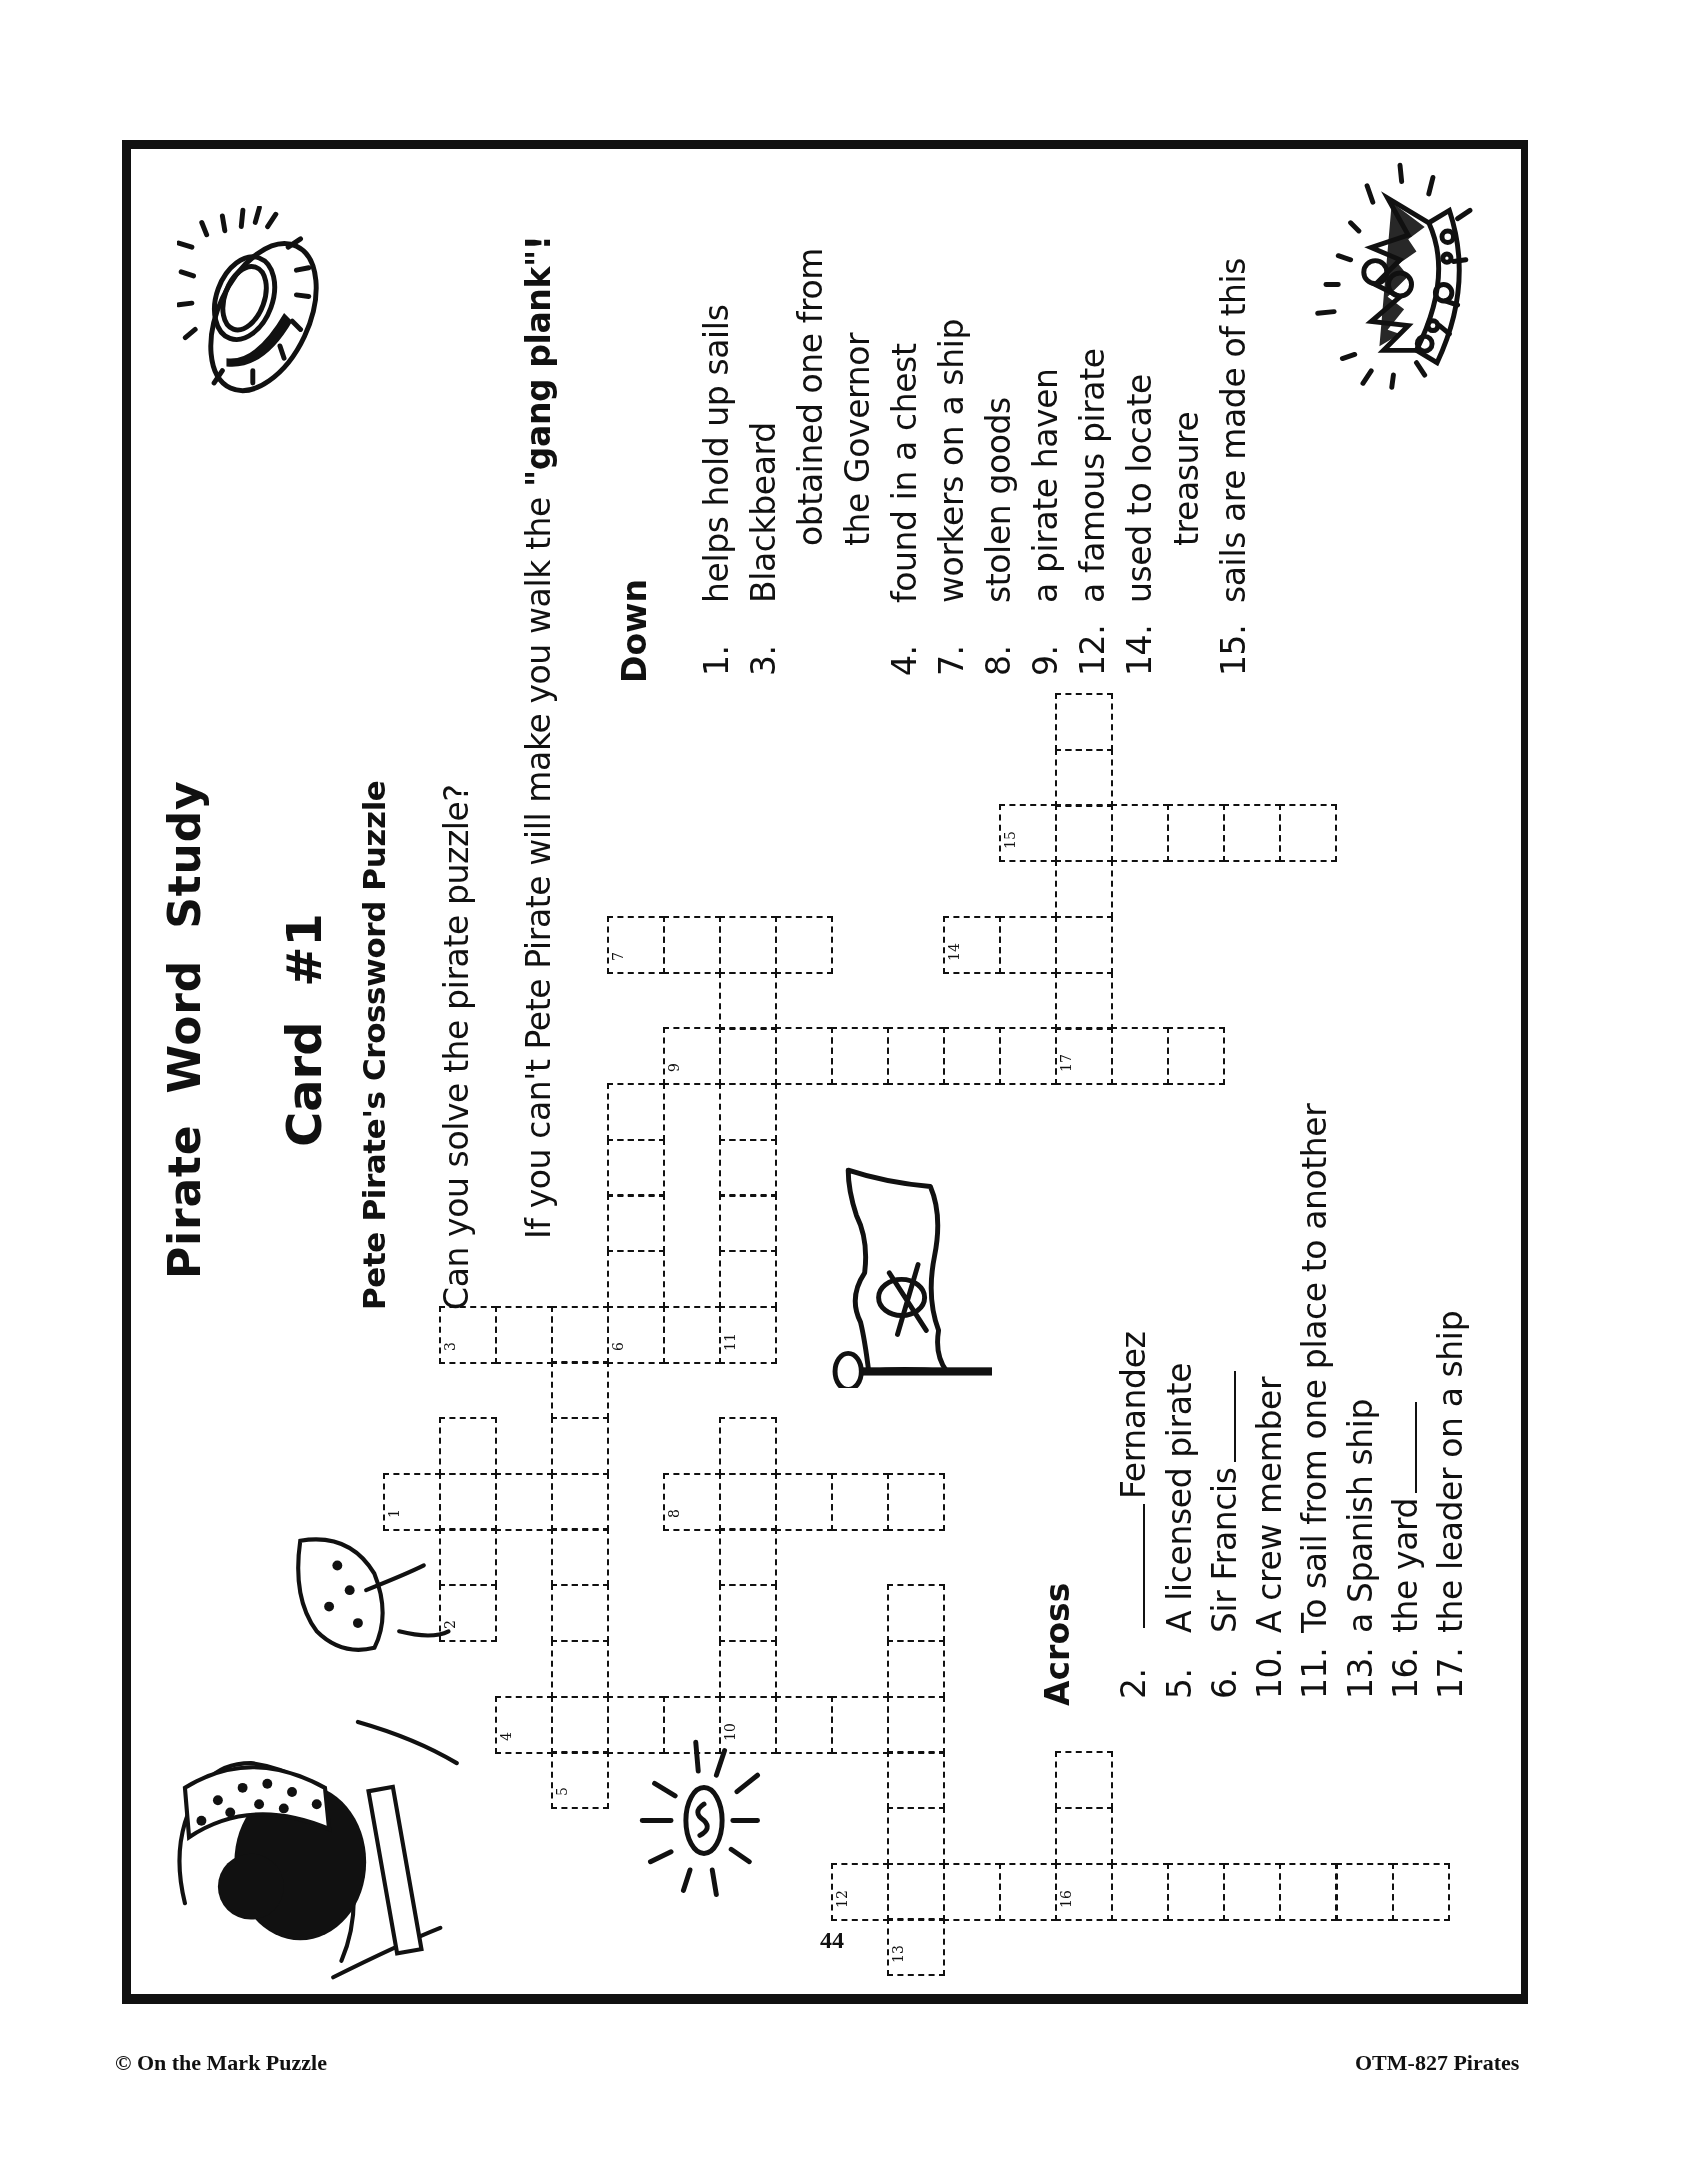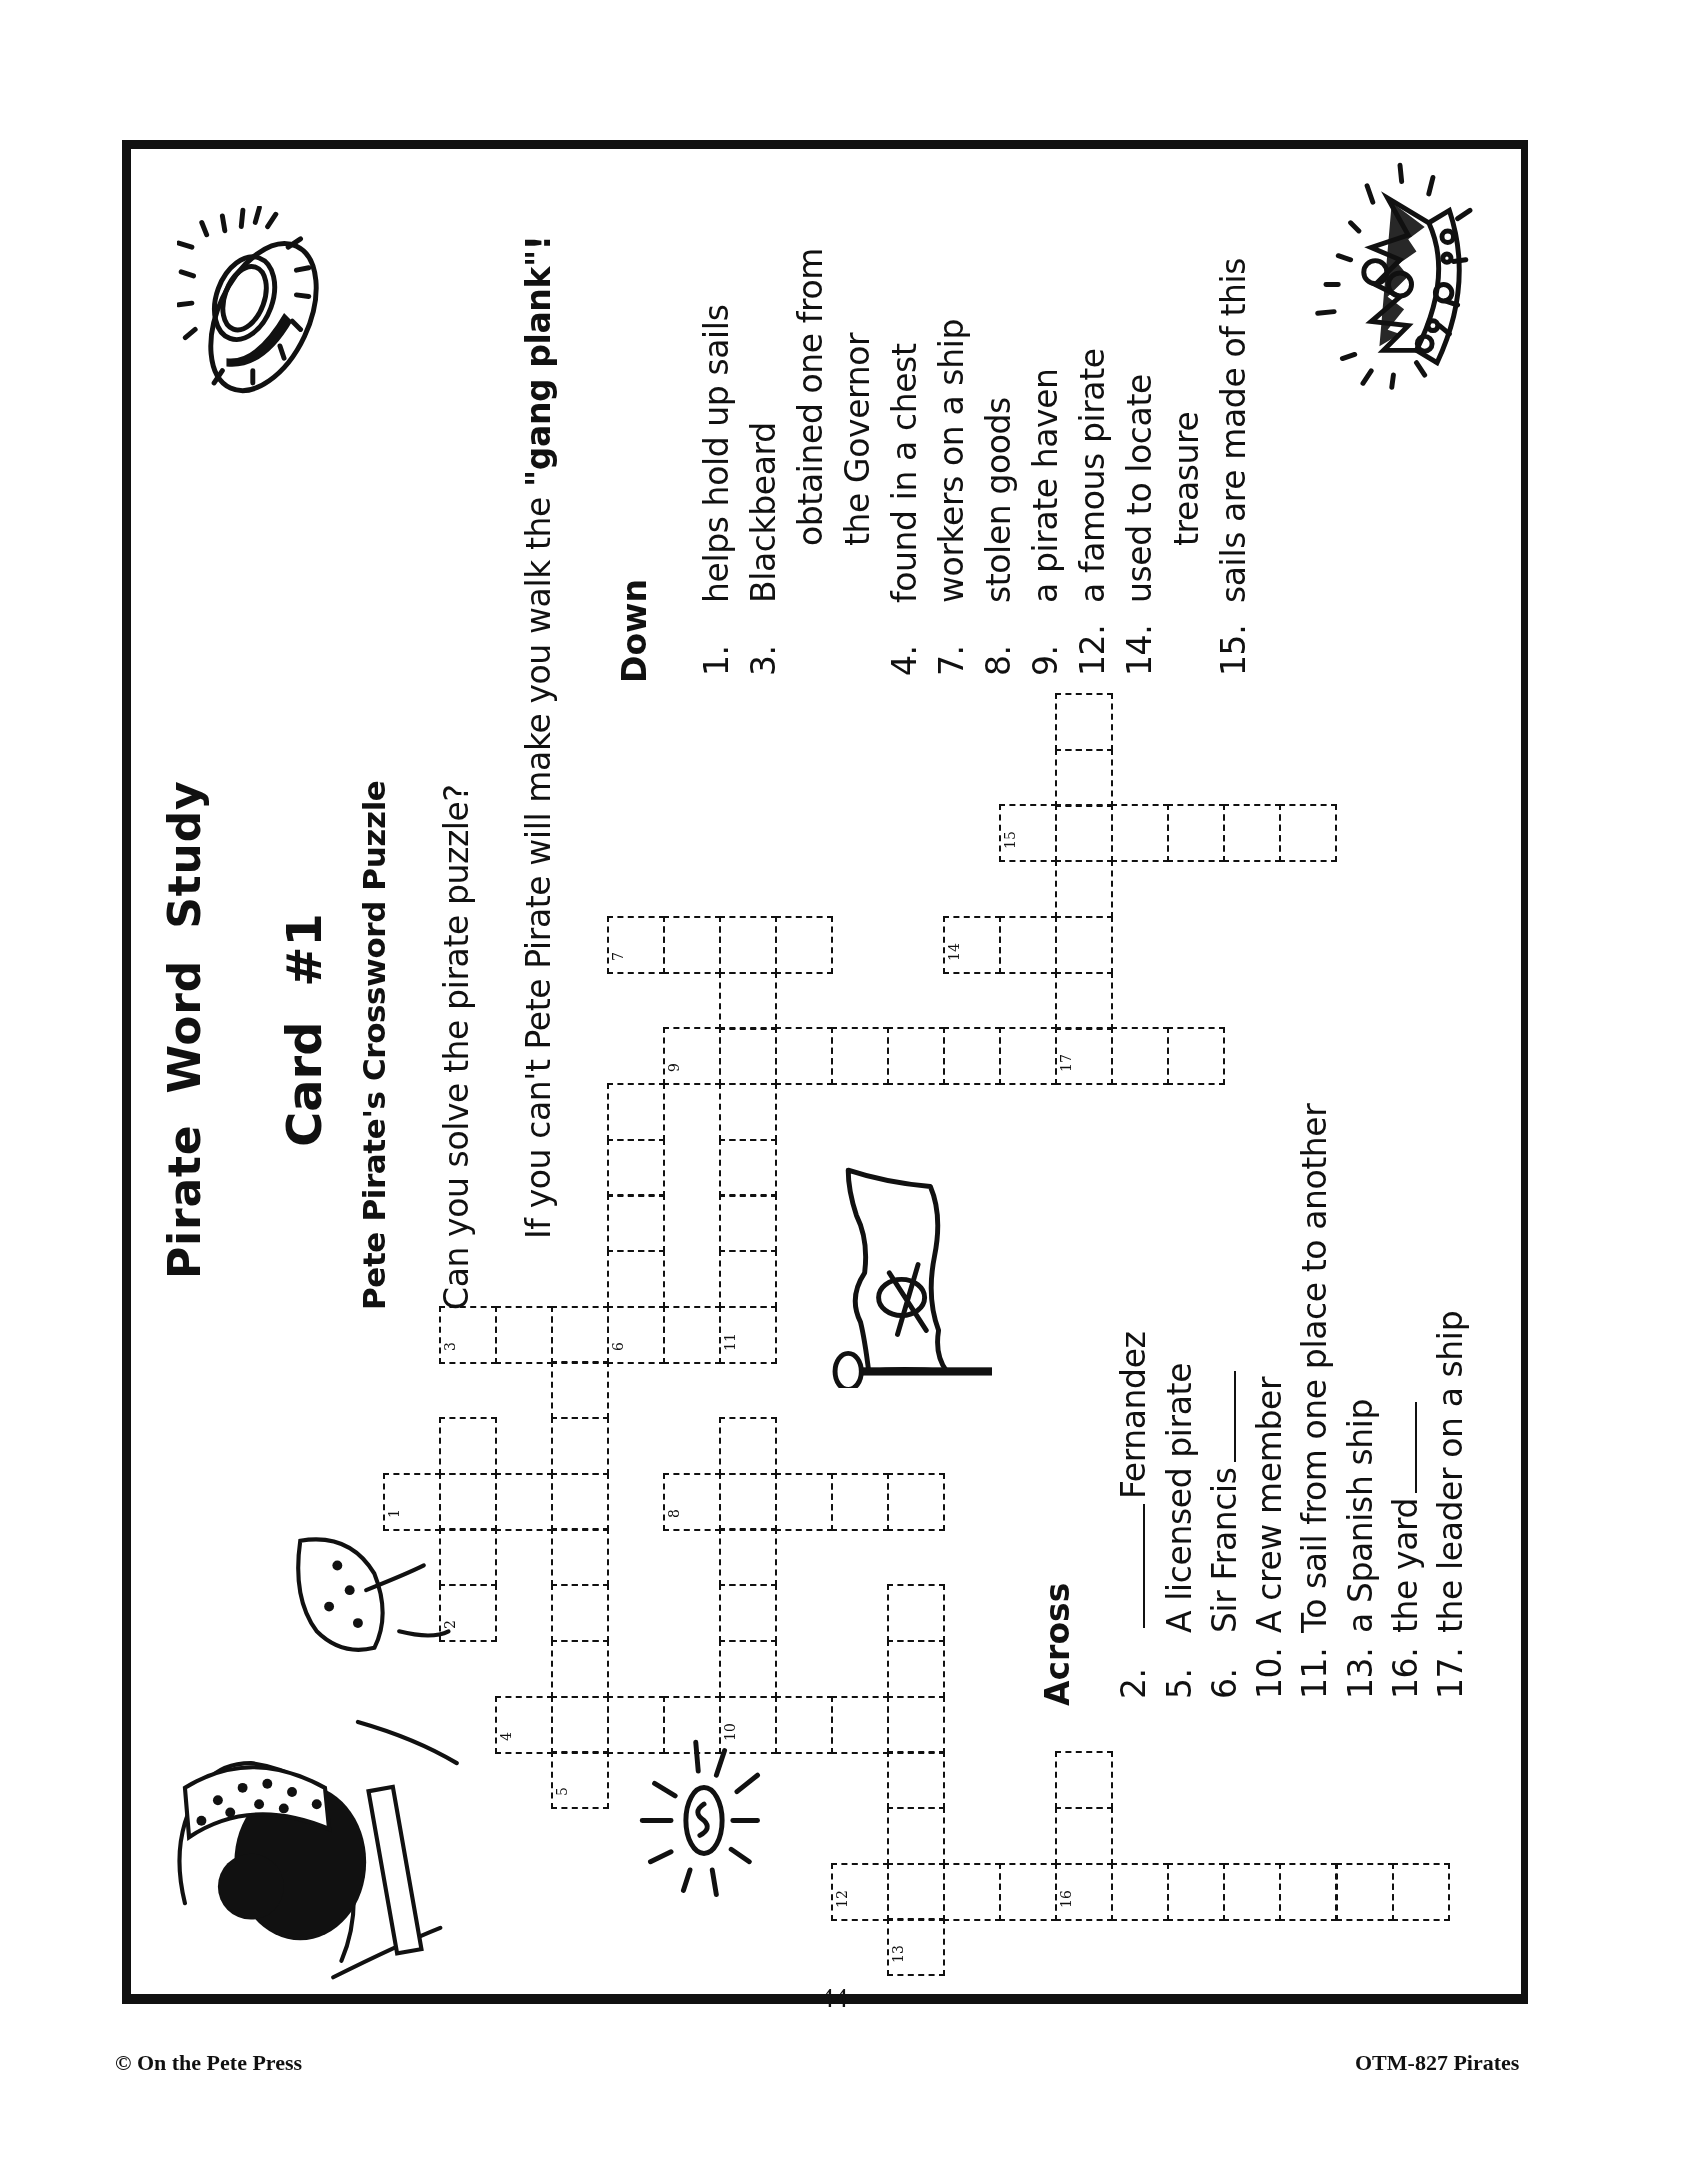--- a/index.html
+++ b/index.html
@@ -14,21 +14,21 @@
   .prompt { font-size:33px; letter-spacing:-0.4px; }
   .prompt b { font-weight:bold; }
   .heading { font-weight:bold; font-size:33px; }
   .clue { font-size:33px; letter-spacing:-0.4px; }
   .blank { display:inline-block; width:91px; border-bottom:2.5px solid #111; vertical-align:baseline; margin:0 5px; }
   .grid { position:absolute; left:0; top:0; width:1687px; height:2183px; pointer-events:none; }
   .cell { position:absolute; box-sizing:border-box; border:2.5px dashed #111; pointer-events:auto; }
   .cell .n { position:absolute; left:3.3px; bottom:11.5px; font-family:"DejaVu Serif", serif; font-size:14px; transform:rotate(-90deg); transform-origin:0 100%; line-height:1; margin-left:13px; }
   .art { position:absolute; }
   .footer { position:absolute; top:2050px; font-family:"Liberation Serif", serif; font-weight:bold; font-size:22px; }
-  .footer.page { font-weight:normal; font-size:28px; top:1982px; }
+  .footer.page { font-weight:bold; font-size:24px; top:1927px; }
 </style>
 </head>
 <body>
 
 <div class="frame"></div>
 
 <div class="land">
   <div class="t title" style="left:725px; top:41px;">Pirate Word Study</div>
   <div class="t card" style="left:857px; top:158px;">Card  #1</div>
   <div class="t subtitle" style="left:694px; top:237px;">Pete Pirate's Crossword Puzzle</div>
@@ -275,16 +275,16 @@
       <circle cx="130" cy="350" r="6"></circle>
       <circle cx="160" cy="355" r="6"></circle>
     <circle cx="215" cy="110" r="6"></circle>
       <circle cx="240" cy="90" r="6"></circle>
       <circle cx="250" cy="130" r="6"></circle>
       <circle cx="225" cy="60" r="6"></circle>
   </g>
   <rect x="280" y="330" width="30" height="200" fill="#fff" stroke="#111" stroke-width="5" transform="rotate(-10 295 430)"></rect>
 </svg>
 
-<div class="footer" style="left:115px;">© On the Pete Press</div>
+<div class="footer" style="left:115px;">© On the Mark Puzzle</div>
 <div class="footer page" style="left:820px;">44</div>
 <div class="footer" style="left:1355px;">OTM-827 Pirates</div>
 
 
 </body></html>

